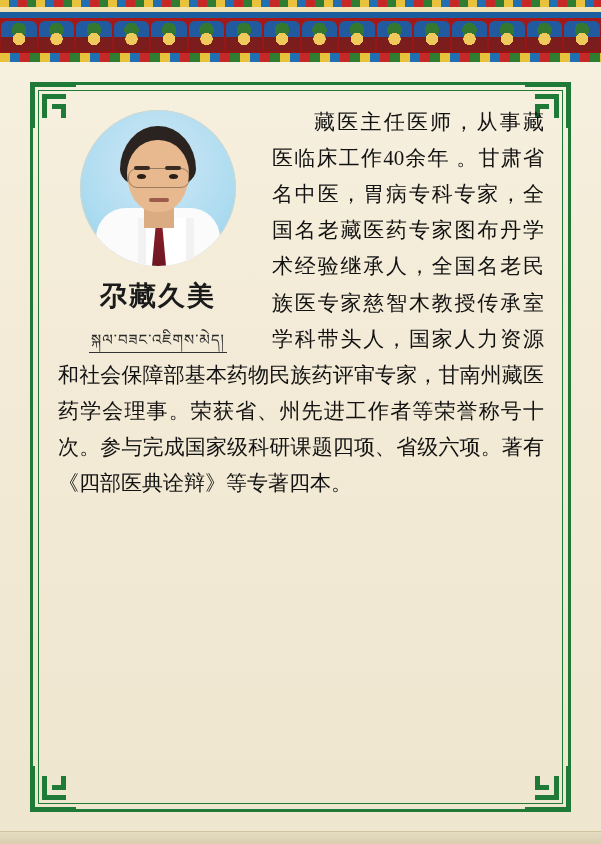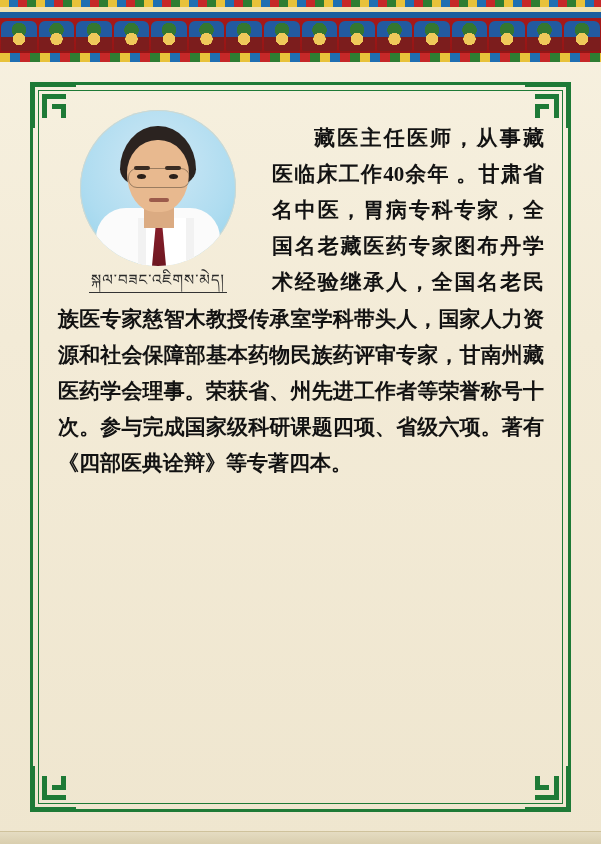--- a/index.html
+++ b/index.html
@@ -210,43 +210,42 @@
 
   .doctor-name {
     margin-top: 12px;
     font-size: 27px;
     font-weight: bold;
     color: #1a1a1a;
     letter-spacing: 2px;
     font-family: "Liberation Serif", "DejaVu Serif", serif;
   }
   .doctor-name-tibetan {
-    margin-top: 6px;
+    margin-top: 18px;
     font-size: 15px;
     color: #2b2b2b;
     letter-spacing: 1px;
     font-family: "DejaVu Sans", sans-serif;
     border-bottom: 1px solid #333;
     display: inline-block;
     padding: 0 2px 3px;
     line-height: 1.1;
   }
 
   .bio-text {
     font-size: 21px;
     line-height: 1.72;
     color: #121212;
     text-align: justify;
     text-justify: inter-ideograph;
     font-family: "Liberation Serif", "DejaVu Serif", serif;
   }
   .bio-text p {
-    margin: 16px 0 2px 0;
+    margin: 0 0 2px 0;
     text-indent: 2em;
-    font-weight: bold;
   }
   .bio-text p.para-2 {
     margin-top: 22px;
   }
   .clearfix:after { content: ""; display: block; clear: both; }
 </style>
 </head>
 <body>
 
 <div class="poster">
@@ -321,20 +320,21 @@
         <div class="p-neck"></div>
         <div class="p-hair"></div>
         <div class="p-face"></div>
         <div class="p-brow-l"></div>
         <div class="p-brow-r"></div>
         <div class="p-eye-l"></div>
         <div class="p-eye-r"></div>
         <div class="p-glass"></div>
         <div class="p-mouth"></div>
       </div>
+      <div class="doctor-name">尕藏久美</div>
       <div class="doctor-name-tibetan">སྐལ་བཟང་འཇིགས་མེད།</div>
     </div>
 
     <div class="bio-text">
       <p class="para-1">藏医主任医师，从事藏医临床工作40余年 。甘肃省名中医，胃病专科专家，全国名老藏医药专家图布丹学术经验继承人，全国名老民族医专家慈智木教授传承室学科带头人，国家人力资源和社会保障部基本药物民族药评审专家，甘南州藏医药学会理事。荣获省、州先进工作者等荣誉称号十次。参与完成国家级科研课题四项、省级六项。著有《四部医典诠辩》等专著四本。</p>
     </div>
 
   </div>
 
   <div class="bottom-band"></div>

